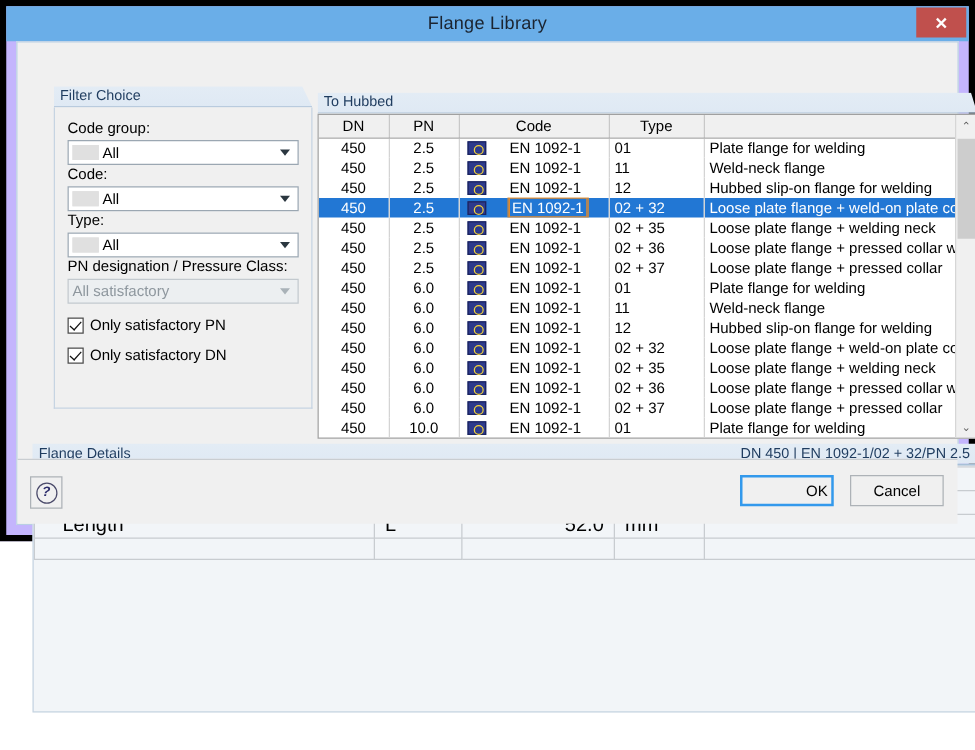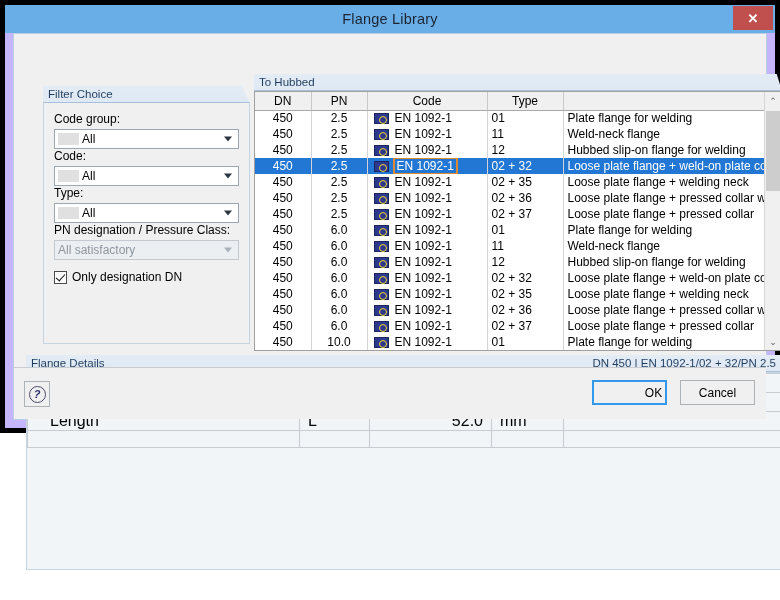--- a/index.html
+++ b/index.html
@@ -67,21 +67,21 @@
     color: #1f3c5f; font-size: 11.5px;
   }
   .group-body {
     background: #f0f0f0;
     border: 1px solid #c6d4e2;
     border-top: none;
     height: calc(100% - 17px);
   }
 
   
-  #filter-group { left: 12px; top: 52px; width: 224px; height: 258px; padding-left: 17px; }
+  #filter-group { left: 12px; top: 35px; width: 224px; height: 258px; padding-left: 17px; }
   #filter-group .group-header {
     clip-path: polygon(0 0, 96% 0, 100% 100%, 0 100%);
   }
   .filter-inner { padding: 9px 10px 0 10px; }
   .field-label {
     font-size: 12px; color: #000; margin-bottom: 3px; margin-top: 0;
   }
   .field-label.mt { }
   .combo {
     position: relative;
@@ -174,21 +174,21 @@
     white-space: nowrap;
     overflow: hidden;
   }
   table.grid-tbl td:last-child { border-right: none; }
   .c-dn { width: 56px; text-align: center; }
   .c-pn { width: 56px; text-align: center; }
   .c-code { width: 120px; }
   .c-type { width: 76px; }
   .c-desc { width: auto; }
   tr.row-sel td { background: #2277d4; color: #fff; }
-  .codecell { display: flex; align-items: center; gap: 4px; padding-left: 2px; }
+  .codecell { display: flex; align-items: center; gap: 17px; padding-left: 2px; }
   .eu-flag {
     width: 15px; height: 11px;
     background: #2d3a8c;
     border: 1px solid #1b2460;
     position: relative;
     flex: 0 0 auto;
   }
   .eu-flag::after {
     content: "";
     position: absolute; left: 4px; top: 2.5px;
@@ -330,21 +330,25 @@
           </div>
 
           <div class="field-label mt">PN designation / Pressure Class:</div>
           <div class="combo disabled">
             <span class="ctext">All satisfactory</span>
             <span class="arrow"></span>
           </div>
 
           <div class="checkrow">
             <span class="checkbox checked"></span>
-            <span>Only designation DN</span>
+            <span>Only satisfactory PN</span>
+          </div>
+          <div class="checkrow">
+            <span class="checkbox checked"></span>
+            <span>Only satisfactory DN</span>
           </div>
 
         </div>
       </div>
     </div>
 
     <div class="group" id="select-group">
       <div class="group-header">To Hubbed</div>
       <div class="group-body">
         <div class="grid-wrap">

